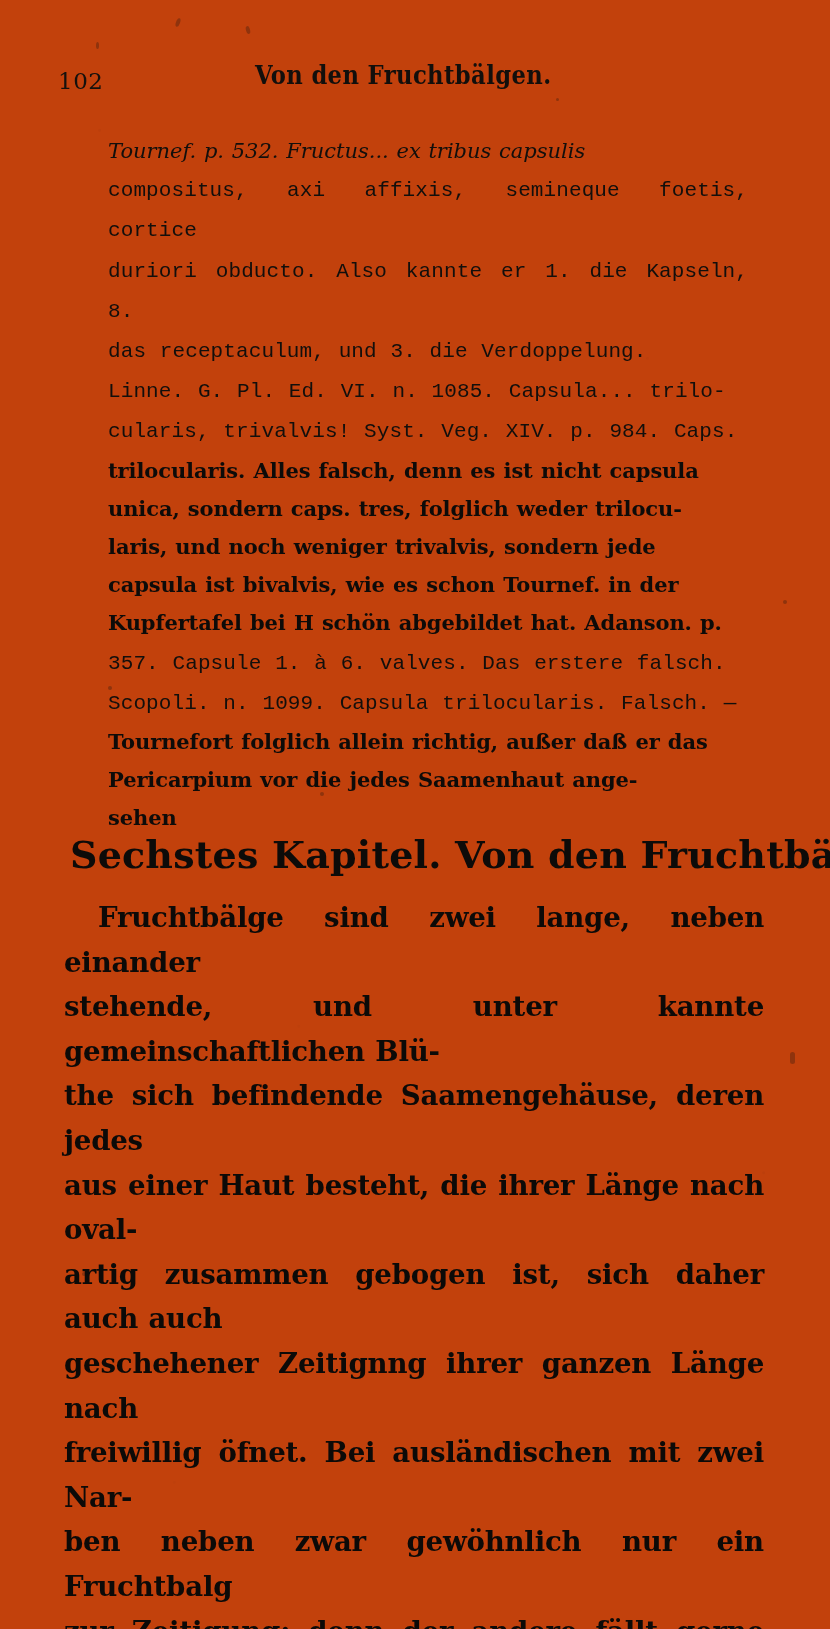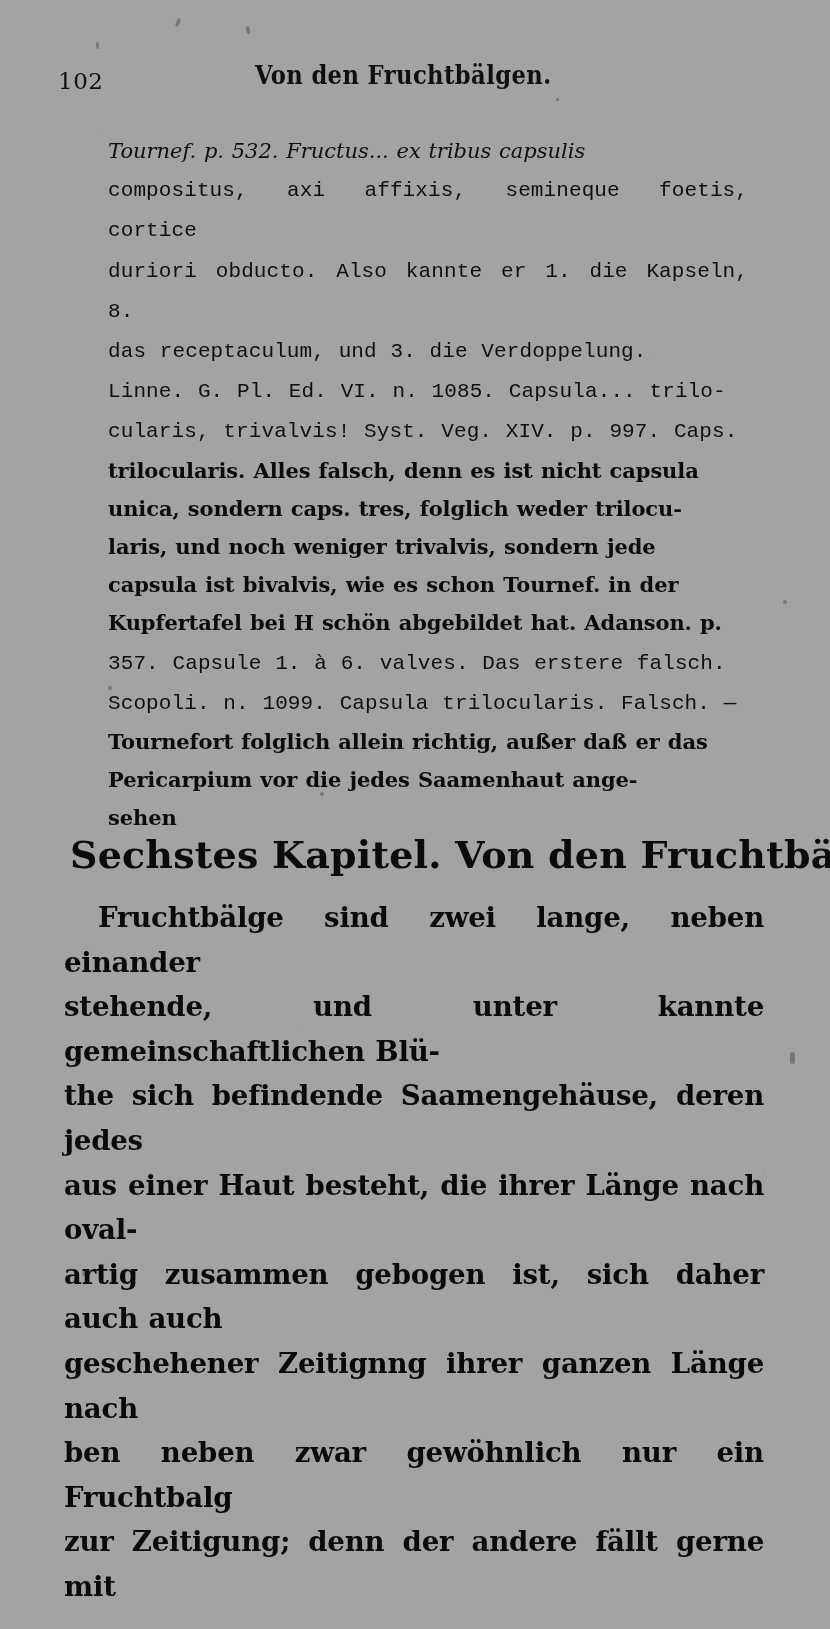--- a/index.html
+++ b/index.html
@@ -11,21 +11,21 @@
     width: 830px;
     height: 1629px;
     position: relative;
     overflow: hidden;
     font-family: "DejaVu Serif", serif;
     color: #100d0a;
   }
   .page {
     position: absolute;
     inset: 0;
-    background: #a3a3a3;
+    background: #c2410c;
   }
   
   .page::before {
     content: "";
     position: absolute;
     inset: 0;
     background:
       radial-gradient(circle at 12% 8%, rgba(0,0,0,0.03) 0 1px, transparent 2px),
       radial-gradient(circle at 78% 22%, rgba(0,0,0,0.025) 0 1px, transparent 2px),
       radial-gradient(circle at 36% 63%, rgba(0,0,0,0.02) 0 1px, transparent 2px),
@@ -171,21 +171,21 @@
     <p class="para">
       <span class="rm">duriori obducto. Also kannte er 1. die Kapseln, 8.</span>
     </p>
     <p class="para">
       <span class="rm">das receptaculum, und 3. die Verdoppelung.</span>
     </p>
     <p class="para">
       <span class="rm">Linne. G. Pl. Ed. VI. n. 1085. Capsula... trilo-</span>
     </p>
     <p class="para">
-      <span class="rm">cularis, trivalvis! Syst. Veg. XIV. p. 997. Caps.</span>
+      <span class="rm">cularis, trivalvis! Syst. Veg. XIV. p. 984. Caps.</span>
     </p>
     <p class="para">
       <span class="fr">trilocularis. Alles falsch, denn es ist nicht capsula</span>
     </p>
     <p class="para">
       <span class="fr">unica, sondern caps. tres, folglich weder trilocu-</span>
     </p>
     <p class="para">
       <span class="fr">laris, und noch weniger trivalvis, sondern jede</span>
     </p>
@@ -227,20 +227,23 @@
     <p class="para">
       <span>aus einer Haut besteht, die ihrer Länge nach oval-</span>
     </p>
     <p class="para">
       <span>artig zusammen gebogen ist, sich daher auch auch</span>
     </p>
     <p class="para">
       <span>geschehener Zeitignng ihrer ganzen Länge nach</span>
     </p>
     <p class="para">
+      <span>freiwillig öfnet.  Bei ausländischen mit zwei Nar-</span>
+    </p>
+    <p class="para">
       <span>ben neben zwar gewöhnlich nur ein Fruchtbalg</span>
     </p>
     <p class="para">
       <span>zur Zeitigung;  denn der andere fällt gerne mit</span>
     </p>
 
   </div>
 
 </div>
 

